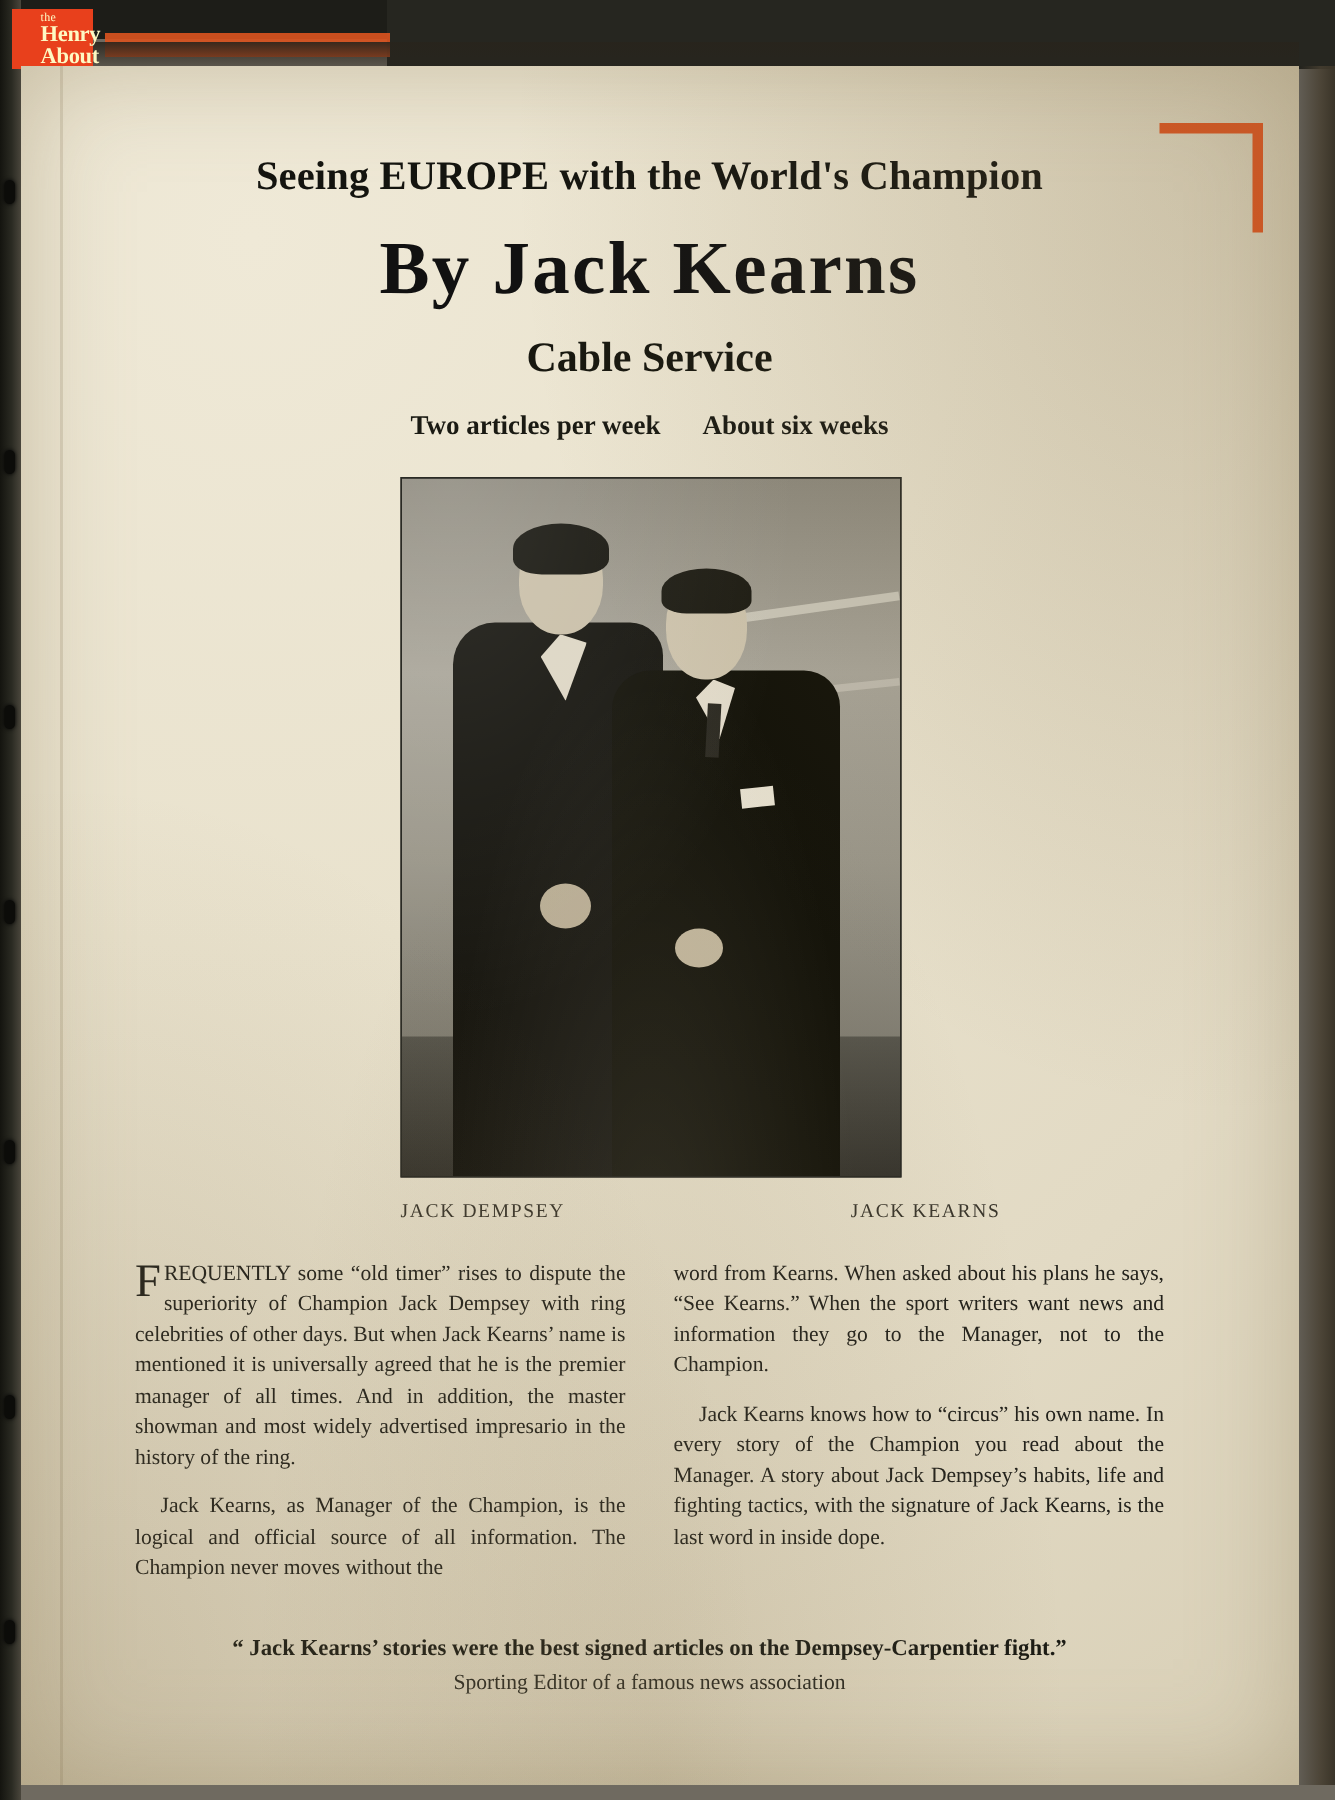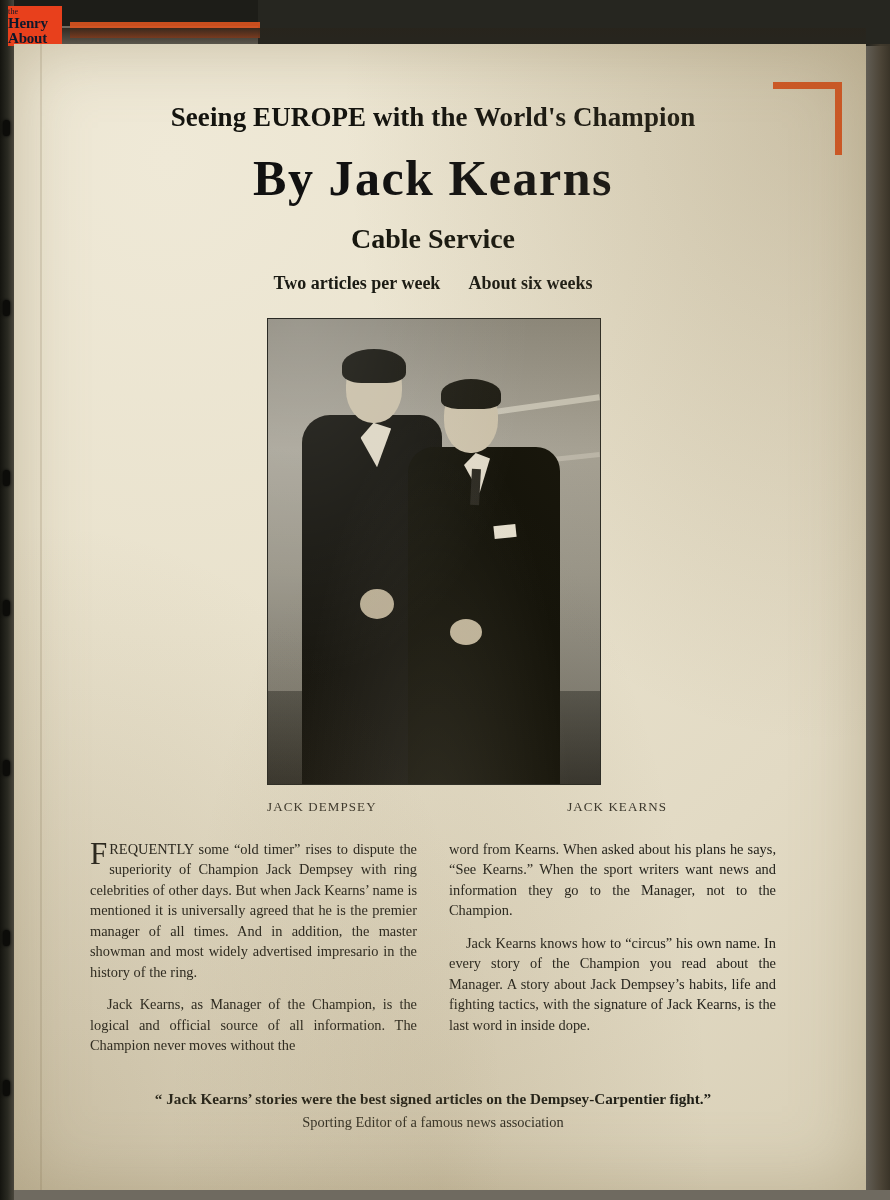--- a/index.html
+++ b/index.html
@@ -117,24 +117,24 @@
   }
 
   
   .logo {
     position: absolute;
     left: 8px;
     top: 6px;
     width: 54px;
     height: 40px;
     background: #e8401c;
-    color: #0f172a;
+    color: #fef9c3;
     font-family: "Liberation Serif", serif;
     line-height: 1.02;
-    padding: 2px 3px 0 0;
+    padding: 2px 3px 0 19px;
     box-sizing: border-box;
   }
   .logo .the {
     font-size: 8px;
     display: block;
     letter-spacing: .2px;
   }
   .logo .henry,
   .logo .ford {
     font-size: 15px;

